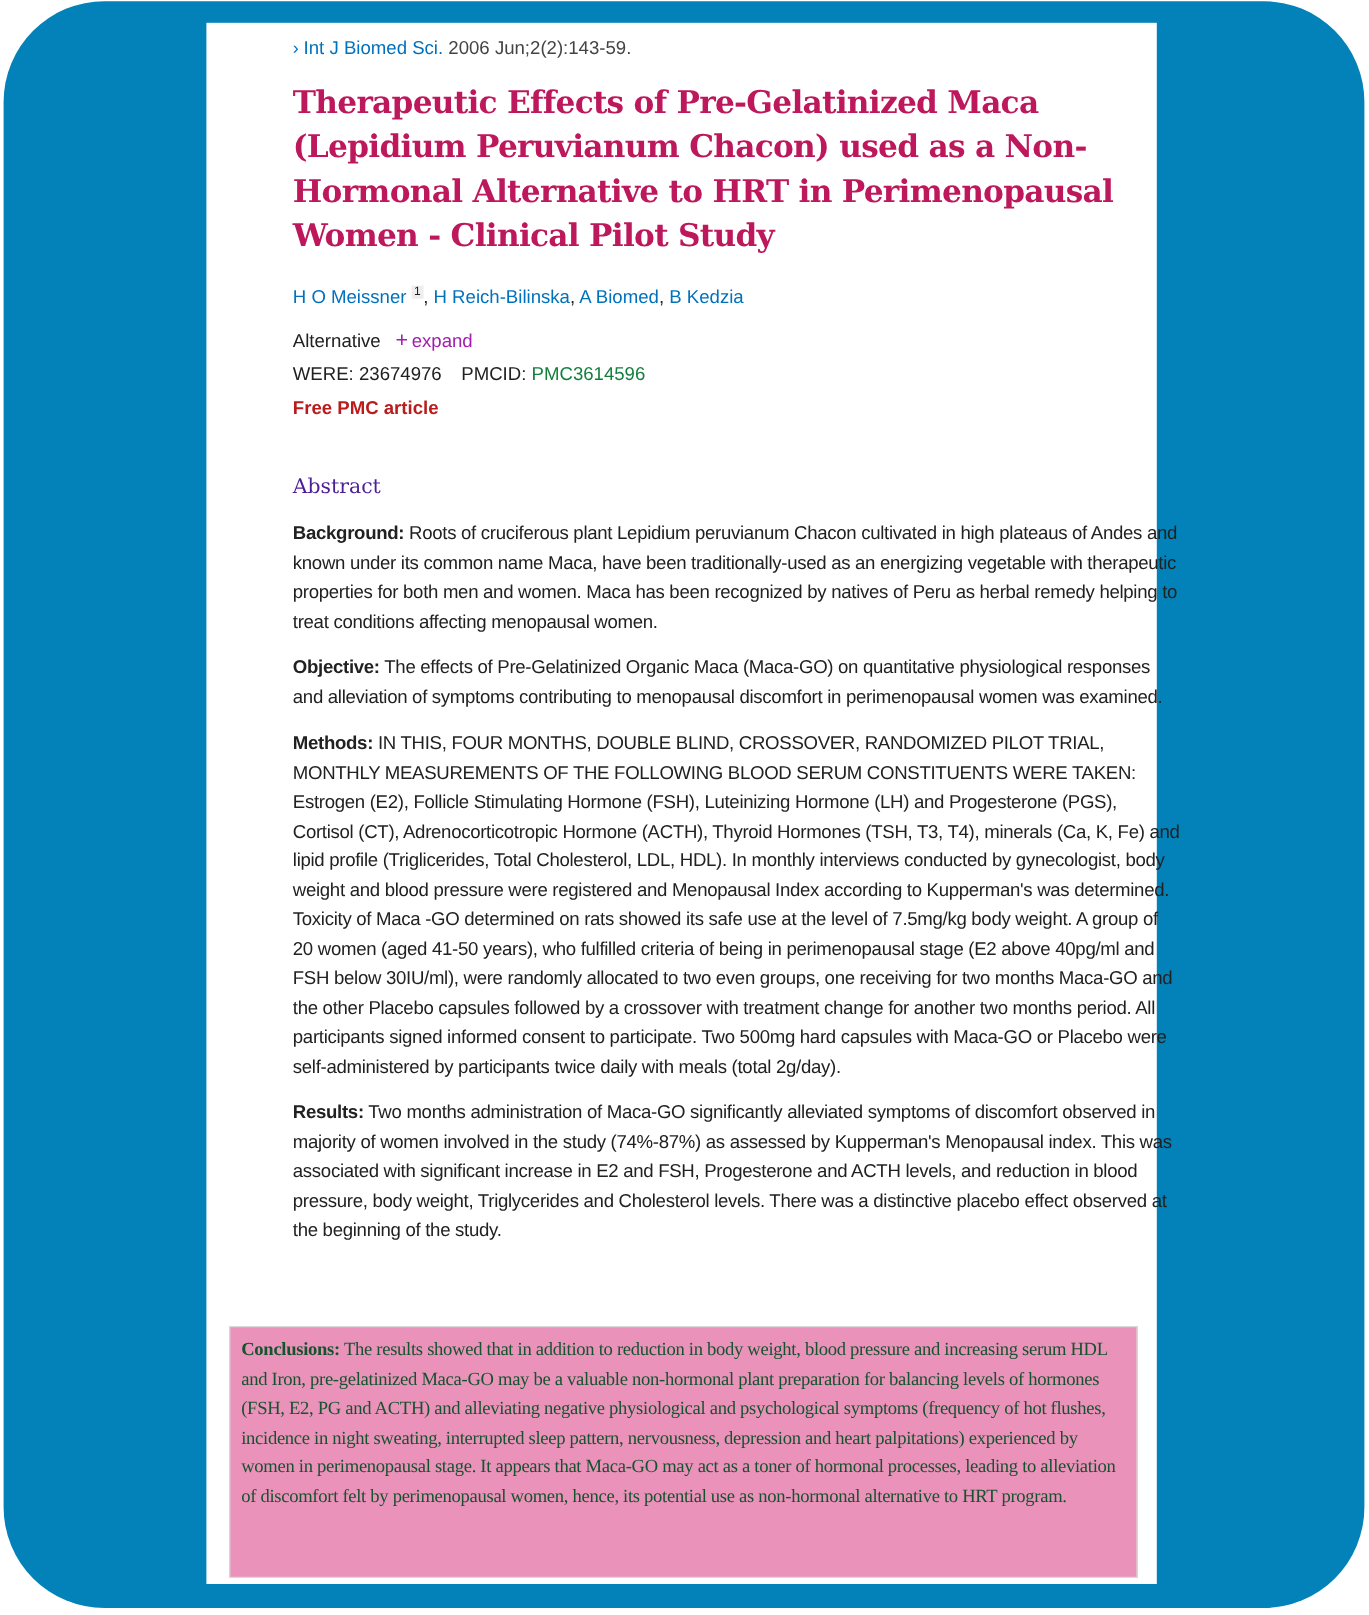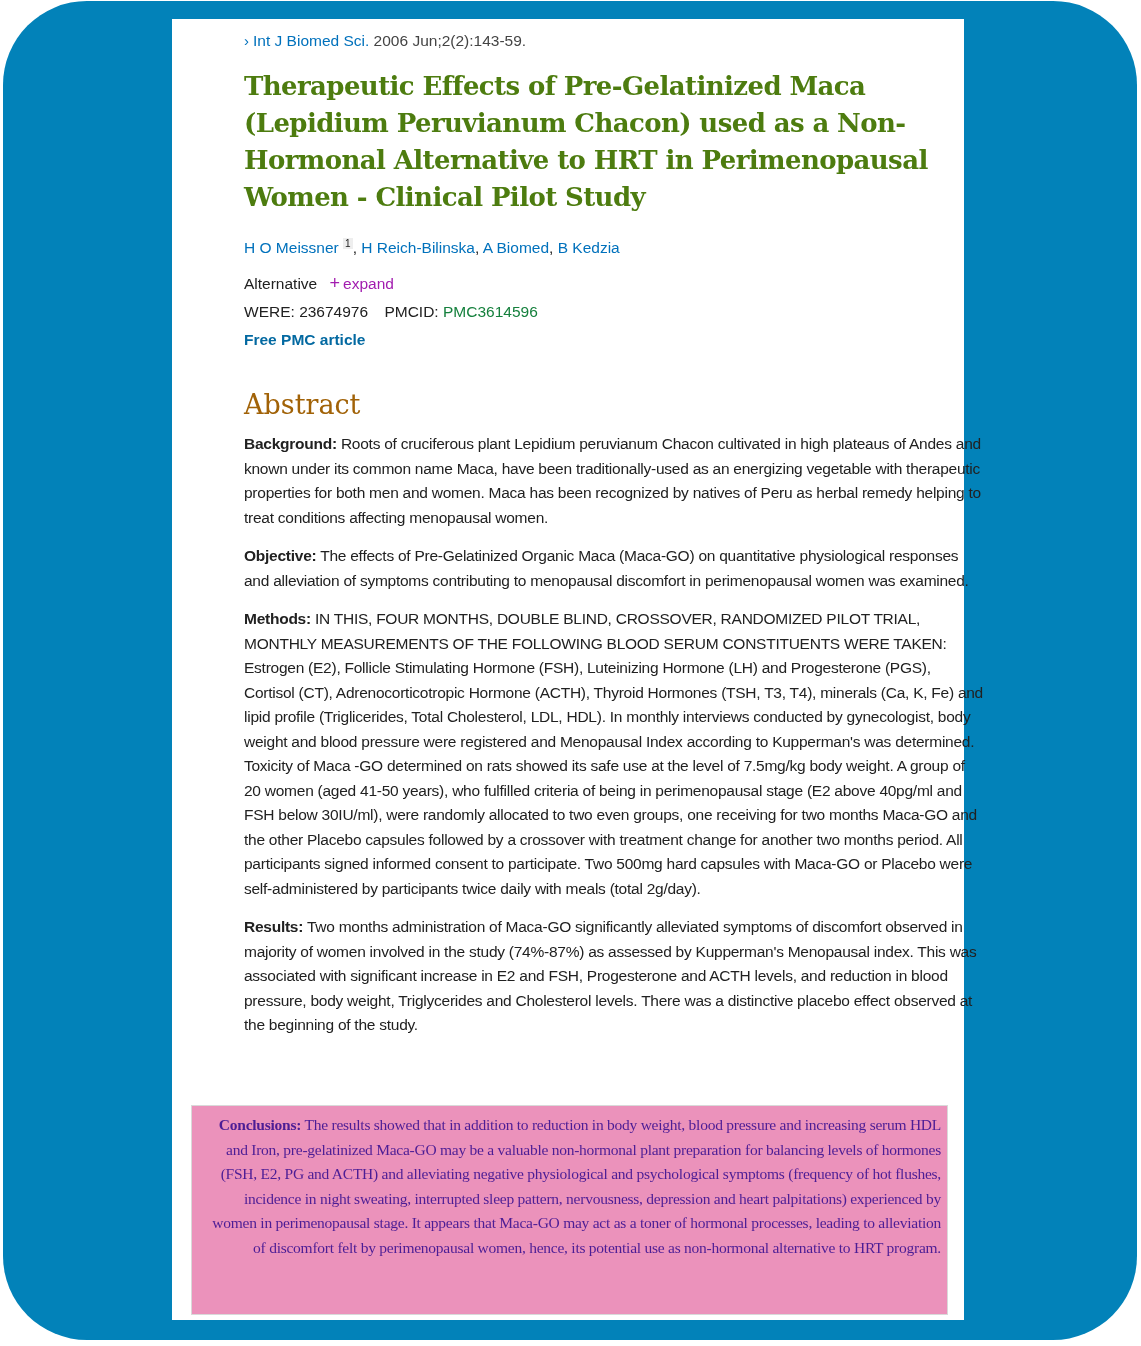--- a/index.html
+++ b/index.html
@@ -16,43 +16,43 @@
     position: absolute; left: 28px; top: 0; width: 740px;
     font-family: "Liberation Sans", sans-serif; color: #212121;
     font-size: 15.5px;
     margin-left: 44px;
   }
   .citation { margin-top: 12px; font-size: 15.5px; color: #444; line-height: 20px; }
   .citation .chev { color: #0071bc; margin-right: 4px; font-size: 15px; }
   .citation .journal { color: #0071bc; }
   h1.title {
     font-family: "DejaVu Serif", serif; font-weight: bold; font-size: 26px;
-    line-height: 37px; margin: 17px 0 0 0; color: #4d7c0f; letter-spacing: -0.6px;
+    line-height: 37px; margin: 17px 0 0 0; color: #be185d; letter-spacing: -0.6px;
   }
   .authors { margin-top: 17px; color: #0071bc; font-size: 15.5px; line-height: 22px; }
   .authors sup { font-size: 10px; background: #eee; padding: 0 2px; color: #212121; }
   .authors .sep { color: #212121; }
   .meta { font-size: 15.5px; line-height: 28px; }
   .meta .aff { margin-top: 10px; }
   .meta .expand { color: #a21caf; margin-left: 8px; }
   .meta .plus { font-size: 18px; margin-right: 3px; }
   .meta .pmcid-label { margin-left: 12px; }
   .meta .pmcid { color: #15803d; }
-  .free { color: #0369a1; font-weight: bold; line-height: 28px; }
+  .free { color: #b91c1c; font-weight: bold; line-height: 28px; }
   h2.abstract-h {
-    font-family: "DejaVu Serif", serif; font-weight: normal; font-size: 27px;
-    margin: 38px 0 0 0; line-height: 26px; color: #a16207;
+    font-family: "DejaVu Serif", serif; font-weight: normal; font-size: 17px;
+    margin: 38px 0 0 0; line-height: 26px; color: #4c1d95;
   }
   .para { font-size: 15.5px; line-height: 24.5px; margin: 14px 0 0 0; letter-spacing: -0.25px; }
   .para b { font-weight: bold; }
   .highlight {
     position: absolute; left: 19px; top: 1086px; width: 755px; height: 208px;
     background: #eb92bb; border: 1px solid #d9d9d9;
   }
-  .highlight .para { margin: 7px 0 0 9px; width: 740px; color: #4c1d95; text-align: right; }
+  .highlight .para { margin: 7px 0 0 9px; width: 740px; color: #14532d; }
 </style>
 </head>
 <body>
 
 <div class="frame"></div>
 
 <div class="panel">
   <div class="content">
 
     <div class="citation">

